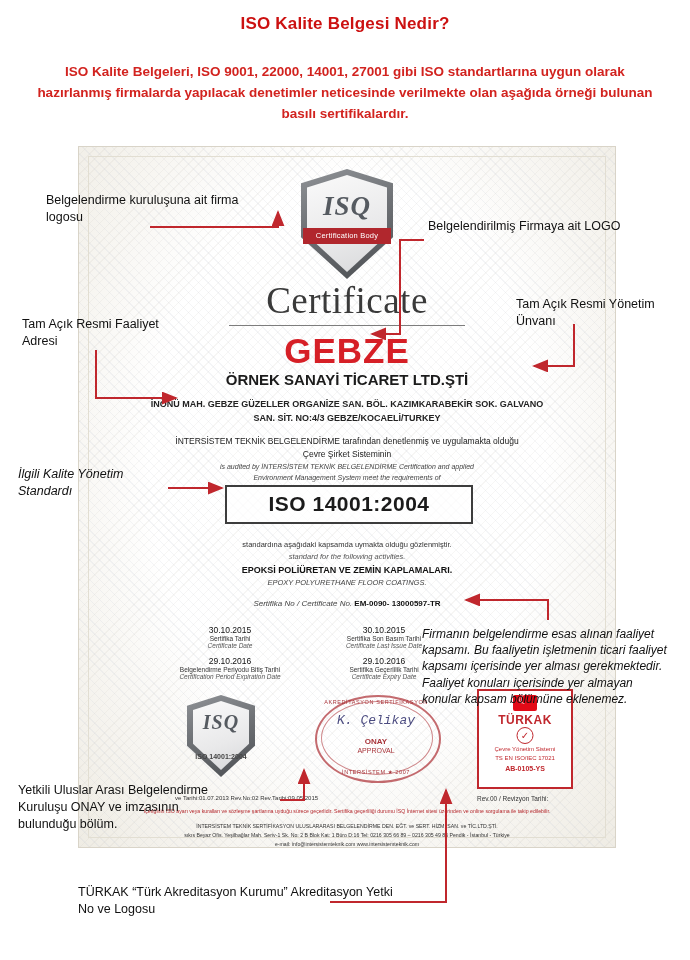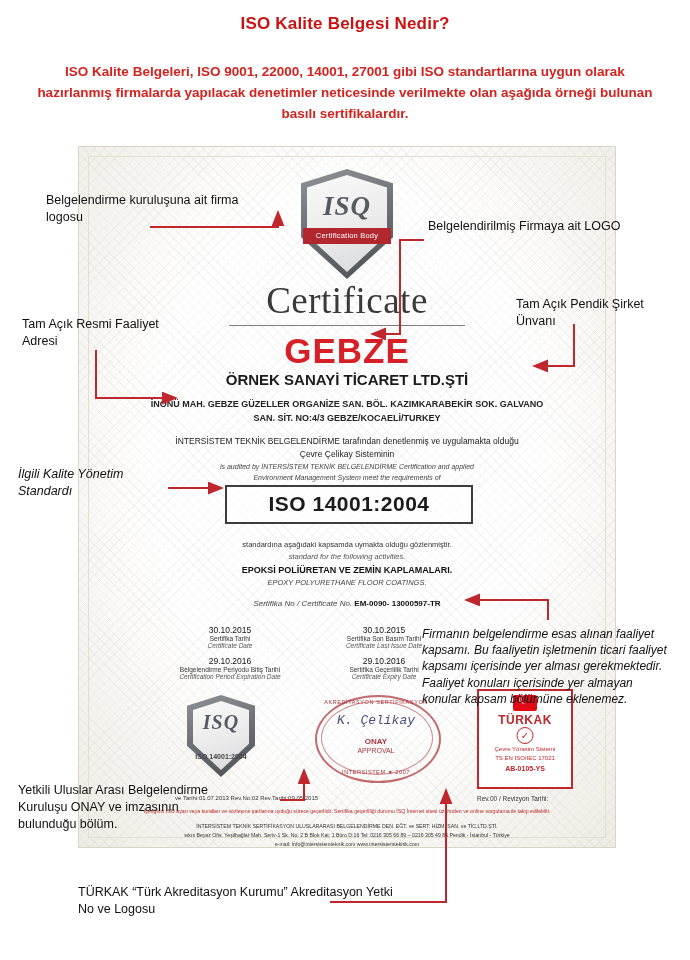--- a/index.html
+++ b/index.html
@@ -445,21 +445,21 @@
       <div class="cert-logo">GEBZE</div>
       <div class="cert-company">ÖRNEK SANAYİ TİCARET LTD.ŞTİ</div>
 
       <div class="cert-address">
         <div>İNÖNÜ MAH. GEBZE GÜZELLER ORGANİZE SAN. BÖL. KAZIMKARABEKİR SOK. GALVANO</div>
         <div>SAN. SİT. NO:4/3 GEBZE/KOCAELİ/TURKEY</div>
       </div>
 
       <div class="cert-p1">
         <div>İNTERSİSTEM TEKNİK BELGELENDİRME tarafından denetlenmiş ve uygulamakta olduğu</div>
-        <div>Çevre Çelikay Sisteminin</div>
+        <div>Çevre Şirket Sisteminin</div>
       </div>
       <div class="cert-p1b">
         <div>is audited by İNTERSİSTEM TEKNİK BELGELENDİRME Certification and applied</div>
         <div>Environment Management System meet the requirements of</div>
       </div>
 
       <div class="cert-std-box">ISO 14001:2004</div>
 
       <div class="cert-p2">
         <div>standardına aşağıdaki kapsamda uymakta olduğu gözlenmiştir.</div>
@@ -534,21 +534,21 @@
         <div>İNTERSİSTEM TEKNİK SERTİFİKASYON ULUSLARARASI BELGELENDİRME DEN. EĞT. ve SERT. HİZM. SAN. ve TİC.LTD.ŞTİ.</div>
         <div>sıkıs Beyaz Ofis. Yeşilbağlar Mah. Seriv-1 Sk. No: 2 B Blok Kat: 1 Büro D:16  Tel: 0216 305 66 89 – 0216 305 49 86  Pendik - İstanbul - Türkiye</div>
         <div>e-mail: info@intersistemteknik.com  www.intersistemteknik.com</div>
       </div>
 
     </div>
   </div>
 
   <div class="anno ann-1">Belgelendirme kuruluşuna ait firma logosu</div>
   <div class="anno ann-2">Belgelendirilmiş Firmaya ait LOGO</div>
-  <div class="anno ann-3">Tam Açık Pendik Şirket Ünvanı</div>
+  <div class="anno ann-3">Tam Açık Resmi Yönetim Ünvanı</div>
   <div class="anno ann-4">Tam Açık Resmi Faaliyet Adresi</div>
   <div class="anno ann-5">İlgili Kalite Yönetim Standardı</div>
   <div class="anno ann-6">Firmanın belgelendirme esas alınan faaliyet kapsamı. Bu faaliyetin işletmenin ticari faaliyet kapsamı içerisinde yer alması gerekmektedir. Faaliyet konuları içerisinde yer almayan konular kapsam bölümüne eklenemez.</div>
   <div class="anno ann-7">Yetkili Uluslar Arası Belgelendirme Kuruluşu ONAY ve imzasının bulunduğu bölüm.</div>
   <div class="anno ann-8">TÜRKAK “Türk Akreditasyon Kurumu” Akreditasyon Yetki No ve Logosu</div>
 
   <svg class="arrows" viewBox="0 0 690 960">
     <defs>
       <marker id="ah" markerWidth="9" markerHeight="9" refX="7" refY="3.2" orient="auto">
         <path d="M0,0 L8,3.2 L0,6.4 z" fill="#c0272d"></path>

